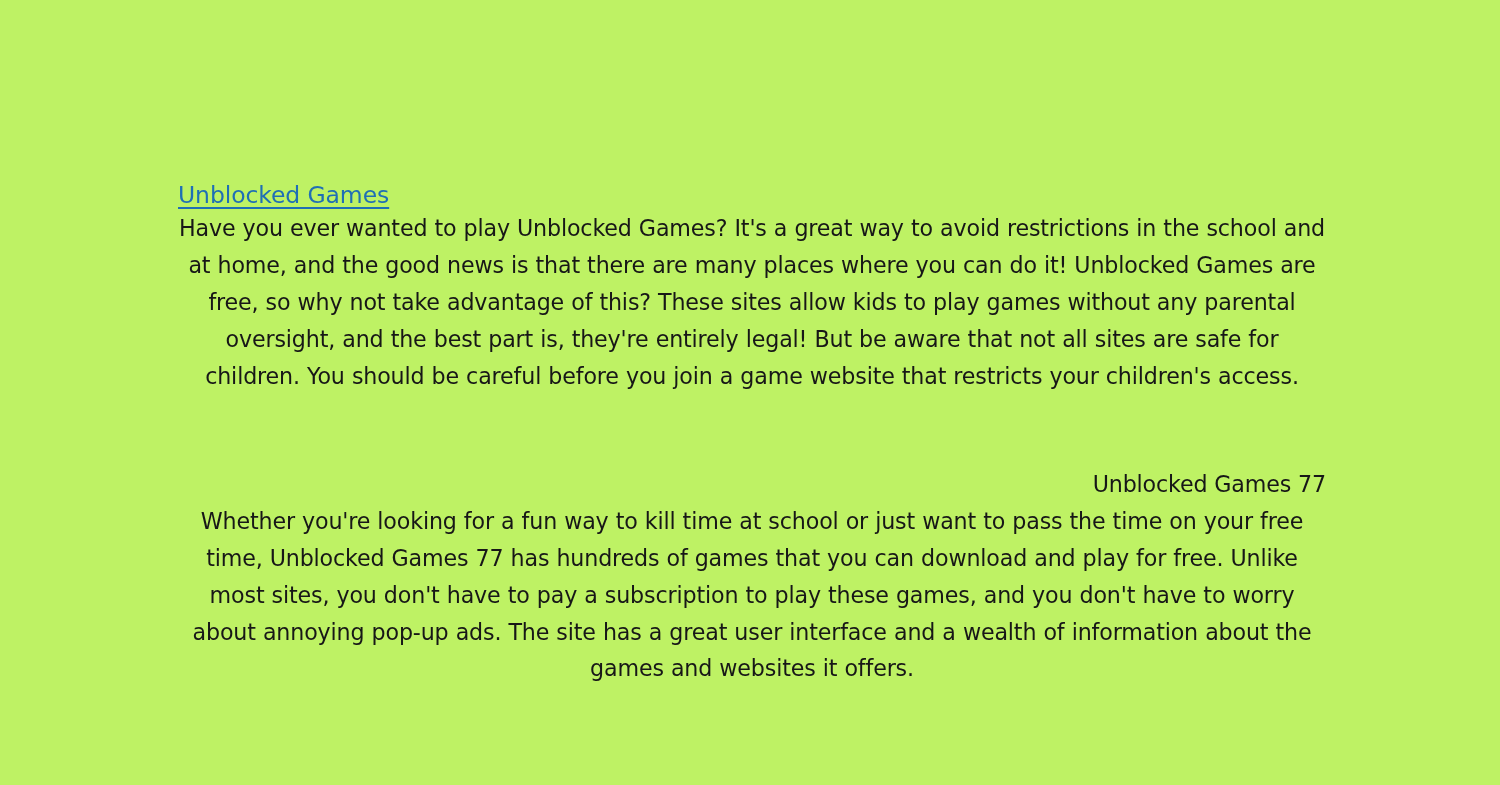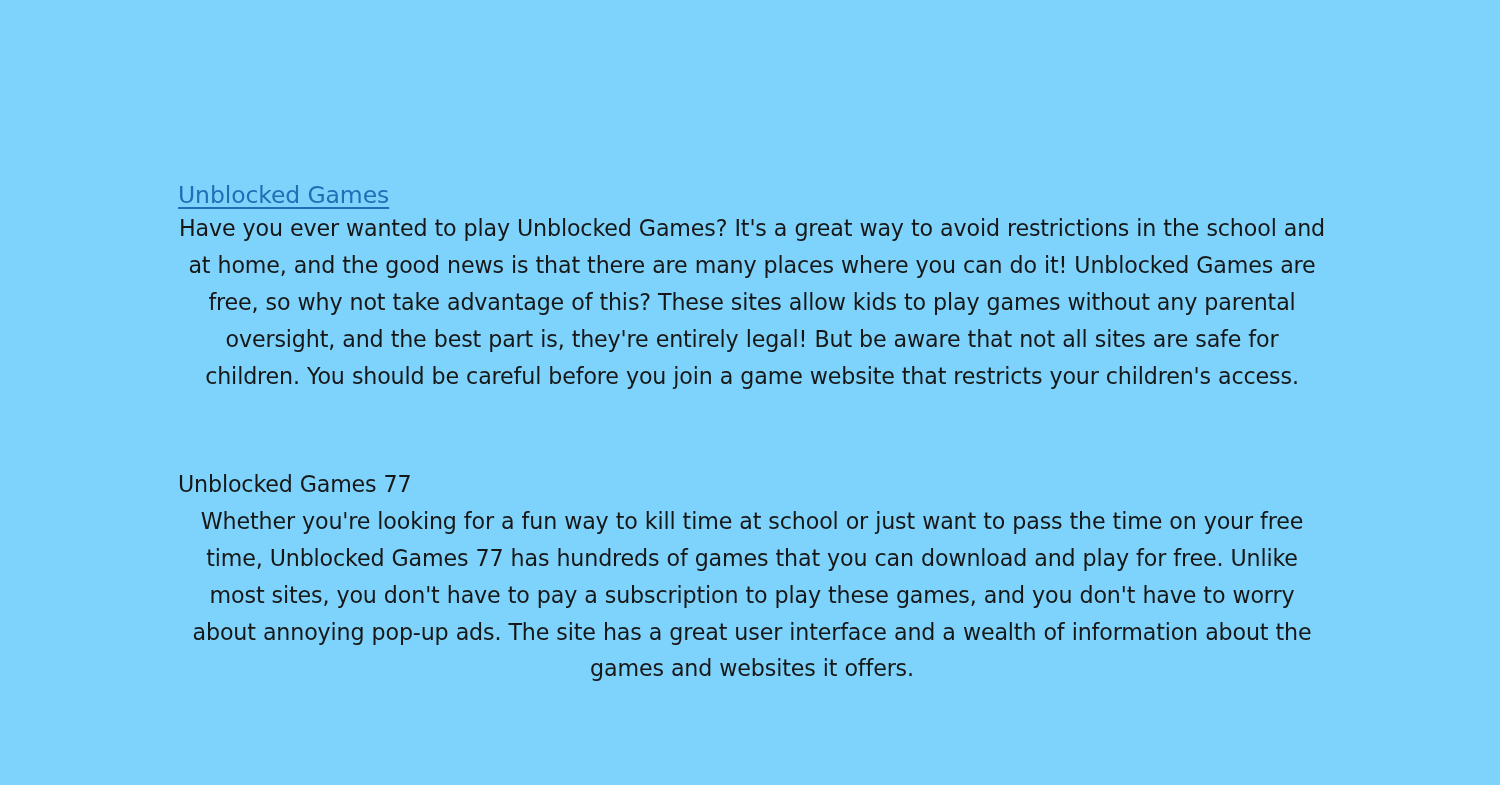--- a/index.html
+++ b/index.html
@@ -13,21 +13,21 @@
     height: 785px;
     overflow: hidden;
     font-family: "DejaVu Sans", "Liberation Sans", sans-serif;
     -webkit-font-smoothing: antialiased;
   }
 
   .page {
     position: relative;
     width: 1500px;
     height: 785px;
-    background: #7dd3fc;
+    background: #bef264;
     box-sizing: border-box;
   }
 
   .doc-body {
     position: absolute;
     left: 178px;
     top: 0;
     width: 1148px;
   }
 
@@ -64,20 +64,21 @@
   }
 
   .subheading {
     margin: 0;
     padding-top: 72px;
     font-size: 22.2px;
     line-height: 36.8px;
     color: #171717;
     letter-spacing: -0.15px;
     font-weight: 400;
+    text-align: right;
   }
 
   .para-2 {
     margin-top: 18px;
   }
 </style>
 </head>
 <body>
 
 <div class="page">

